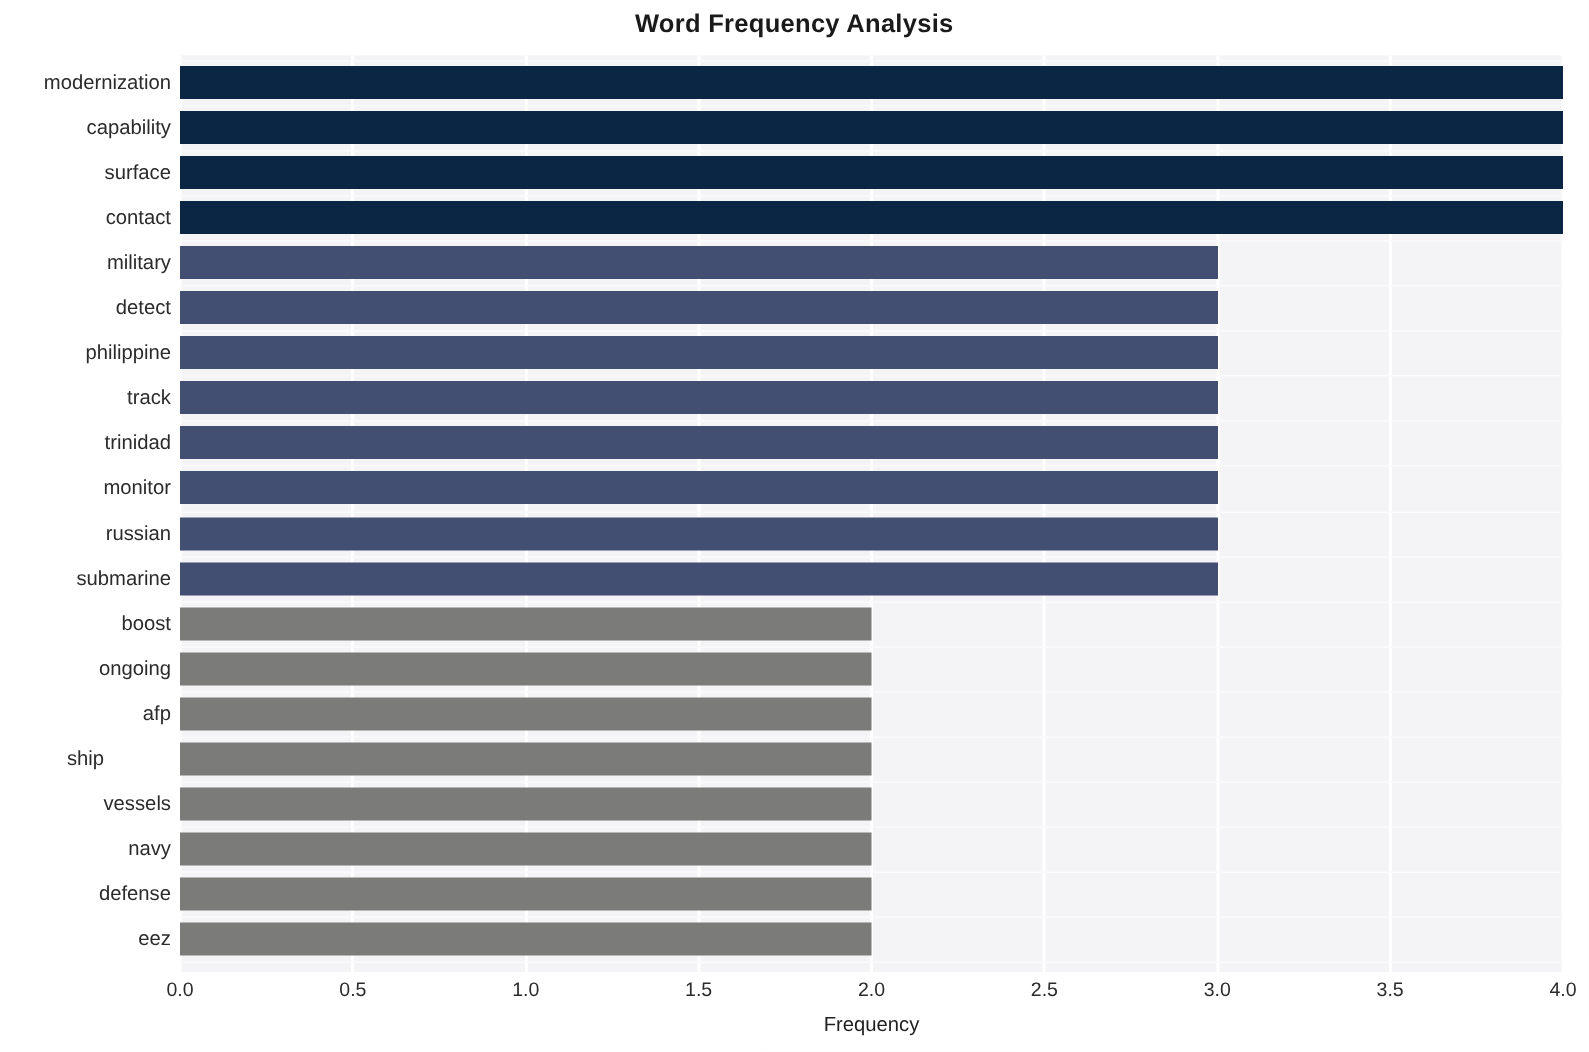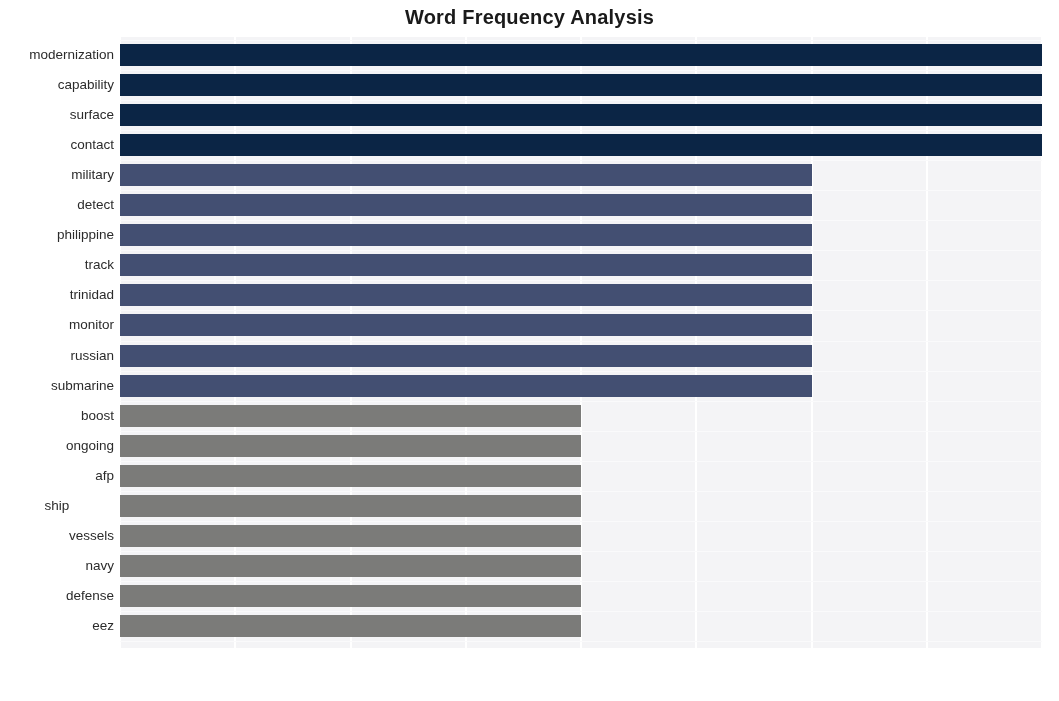--- a/index.html
+++ b/index.html
@@ -15,21 +15,21 @@
     width: 1059px;
     height: 701px;
     background: #ffffff;
   }
   #chart-title {
     position: absolute;
     left: 0;
     top: 6px;
     width: 1059px;
     text-align: center;
-    font-size: 20px;
+    font-size: 17px;
     font-weight: bold;
     color: #1a1a1a;
     letter-spacing: 0.2px;
   }
   #plot-area {
     position: absolute;
     left: 120px;
     top: 37px;
     width: 922px;
     height: 611px;
@@ -174,15 +174,27 @@
       <div class="y-label" style="top: 367.6px;">boost</div>
       <div class="y-label" style="top: 397.65px;">ongoing</div>
       <div class="y-label" style="top: 427.7px;">afp</div>
       <div class="y-label" style="top: 457.75px; text-align: center;">ship</div>
       <div class="y-label" style="top: 487.8px; padding-left: 16px;">vessels</div>
       <div class="y-label" style="top: 517.85px;">navy</div>
       <div class="y-label" style="top: 547.9px;">defense</div>
       <div class="y-label" style="top: 577.95px;">eez</div>
     </div>
 
-
+  <div id="x-ticks">
+      <div class="x-tick" style="left: 120px;">0.0</div>
+      <div class="x-tick" style="left: 235.25px;">0.5</div>
+      <div class="x-tick" style="left: 350.5px;">1.0</div>
+      <div class="x-tick" style="left: 465.75px;">1.5</div>
+      <div class="x-tick" style="left: 581px;">2.0</div>
+      <div class="x-tick" style="left: 696.25px;">2.5</div>
+      <div class="x-tick" style="left: 811.5px;">3.0</div>
+      <div class="x-tick" style="left: 926.75px;">3.5</div>
+      <div class="x-tick" style="left: 1042px;">4.0</div>
+    </div>
+
+  <div id="x-axis-label">Frequency</div>
 
 </div>
 
 </body></html>

